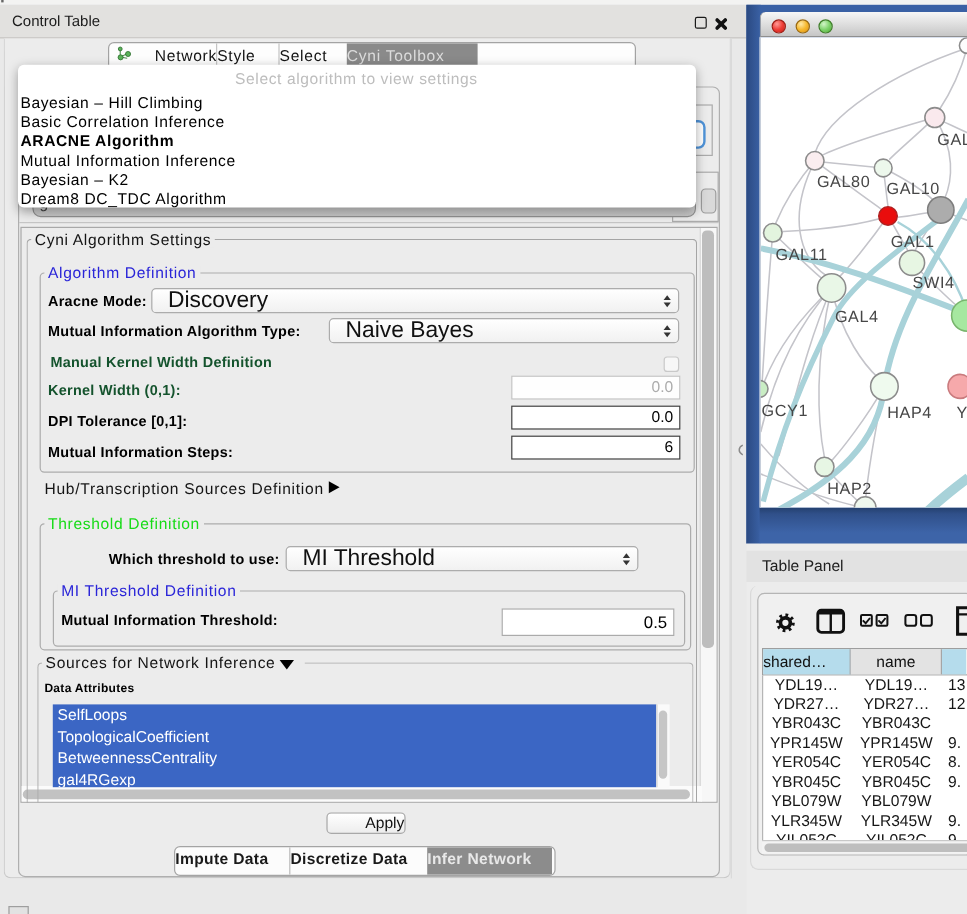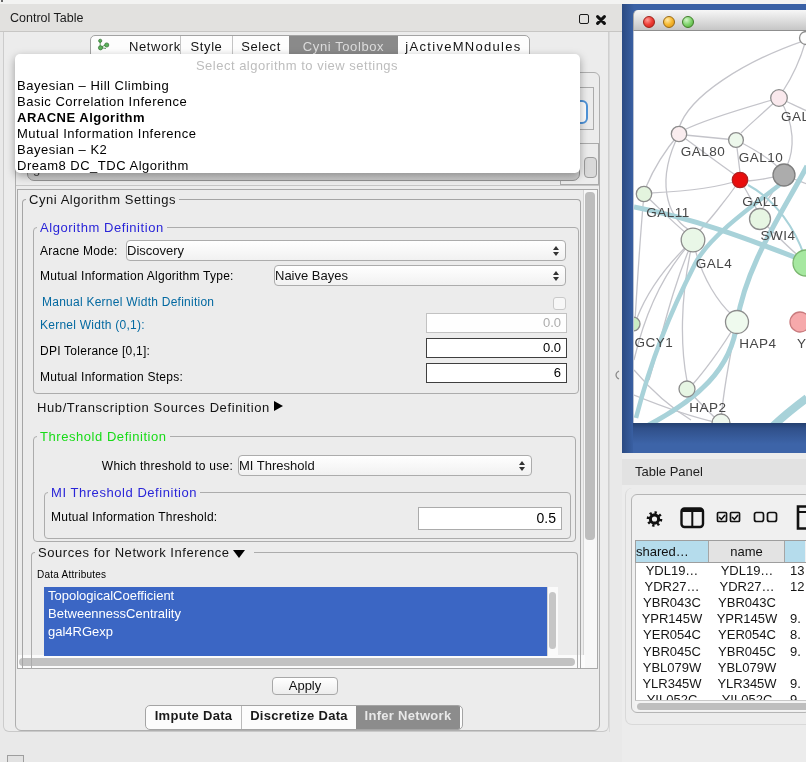--- a/index.html
+++ b/index.html
@@ -1,48 +1,47 @@
 <!DOCTYPE html>
 <html><head><meta charset="utf-8">
 <style>
 html,body{margin:0;padding:0}
 body{width:806px;height:762px;position:relative;overflow:hidden;background:#E9E9E9;font-family:"Liberation Sans",sans-serif;-webkit-font-smoothing:antialiased}
 .ab{position:absolute}
-.lbl{position:absolute;font-weight:normal;font-size:12px;letter-spacing:0.25px;color:#000;white-space:nowrap}
-.glbl{color:#0369a1}
-.combo{position:absolute;background:linear-gradient(#FFFFFF,#F1F1F1);border:1px solid #ACACAC;border-radius:4px;font-size:13px;color:#111;box-sizing:border-box;white-space:nowrap}
+.lbl{position:absolute;font-weight:bold;font-size:12px;letter-spacing:0.25px;color:#000;white-space:nowrap}
+.glbl{color:#14532d}
+.combo{position:absolute;background:linear-gradient(#FFFFFF,#F1F1F1);border:1px solid #ACACAC;border-radius:4px;font-size:19px;color:#111;box-sizing:border-box;padding-left:13px;white-space:nowrap}
 .arr{position:absolute;right:5px;top:50%;margin-top:-5px;width:7px;height:10px}
 .arr b,.arr i{position:absolute;left:0;width:0;height:0;border-left:3.5px solid transparent;border-right:3.5px solid transparent}
 .arr b{top:0;border-bottom:4px solid #333}
 .arr i{bottom:0;border-top:4px solid #333}
 .field{position:absolute;background:#fff;box-sizing:border-box;font-size:13px;text-align:right;padding-right:5px;white-space:nowrap}
 .group{position:absolute;border:1px solid #ACACAC;border-radius:4px}
 .gtitle{position:absolute;font-size:13px;letter-spacing:0.55px;background:#ECECEC;padding:0 3px;white-space:nowrap;line-height:13px;z-index:2}
-.seg{float:left;height:100%;text-align:center;box-sizing:border-box}
+.seg{float:left;height:100%;text-align:left;box-sizing:border-box}
 </style></head>
 <body>
 
 <div class="ab" style="left:0;top:0;width:806px;height:4px;background:#F3F3F2"></div>
 <div class="ab" style="left:1px;top:0;width:2px;height:2px;background:#666"></div>
 
 <div class="ab" style="left:0;top:4px;width:622px;height:28px;background:#E2E1DF;border-bottom:1px solid #C7C6C4;box-sizing:border-box"></div>
 <div class="ab" style="left:10px;top:4px;height:28px;line-height:28px;font-size:12.5px;color:#1b1b1b">Control Table</div>
 <div class="ab" style="left:579px;top:14.3px;width:9.5px;height:9.5px;border:1.8px solid #1a1a1a;border-radius:2px;box-sizing:border-box"></div>
 <svg class="ab" style="left:596px;top:15.2px" width="10" height="10" viewBox="0 0 10 10">
     <path d="M1.6 1.6 L8.4 8.4 M8.4 1.6 L1.6 8.4" stroke="#111" stroke-width="3" stroke-linecap="round"></path>
   </svg>
 
 <div class="ab" style="left:3px;top:32px;width:606px;height:700px;background:#ECECEC;border-left:1px solid #CCC;border-right:1px solid #CFCFCF;border-bottom:1px solid #C9C9C9;border-radius:0 0 6px 6px;box-sizing:border-box"></div>
 
 <div class="ab" style="left:90px;top:35px;width:438px;height:23px;background:#FDFDFD;border:1px solid #A3A3A3;border-radius:5px;overflow:hidden;font-size:13px;letter-spacing:0.6px;color:#141414;line-height:21px">
  <div class="seg" style="width:89px;text-align:left;padding-left:38px">Network</div>
  <div class="seg" style="width:52px;border-left:1px solid #C4C4C4">Style</div>
  <div class="seg" style="width:57px;border-left:1px solid #C4C4C4">Select</div>
  <div class="seg" style="width:109px;background:#8A8A8A;color:#DCDCDC">Cyni Toolbox</div>
- <div class="seg" style="width:131px;letter-spacing:1.3px">jActiveMNodules</div>
 </div>
 <svg class="ab" style="left:97px;top:38px" width="13" height="14" viewBox="0 0 13 14">
     <g stroke="#4F8F4F" stroke-width="0.9" fill="none">
       <path d="M 3.2,3 L 3.2,9.5 L 9.5,6.5 M 3.2,9.5 L 9,10.5"></path>
     </g>
     <circle cx="3.2" cy="2.8" r="1.6" fill="#5AB35A" stroke="#2F6F2F" stroke-width="0.7"></circle>
     <circle cx="3.5" cy="9.8" r="2.1" fill="#5AB35A" stroke="#2F6F2F" stroke-width="0.7"></circle>
     <circle cx="9.7" cy="7" r="2.1" fill="#5AB35A" stroke="#2F6F2F" stroke-width="0.7"></circle>
   </svg>
 
@@ -99,28 +98,29 @@
 <div class="gtitle" style="left:48px;top:486px;color:#2A25D8">MI Threshold Definition</div>
 <div class="lbl" style="left:51px;top:510px">Mutual Information Threshold:</div>
 <div class="field" style="left:418px;top:507px;width:144px;height:23px;border:1px solid #ABABAB;color:#000;font-size:14px;line-height:21px">0.5</div>
 
 <div class="group" style="left:31px;top:552px;width:545px;height:116px;border-bottom:none;border-radius:4px 4px 0 0"></div>
 <div class="gtitle" style="left:35px;top:546px;color:#141414">Sources for Network Inference</div>
 <div class="ab" style="left:227px;top:546px;width:27px;height:13px;background:#ECECEC;z-index:1"></div>
 <div class="ab" style="left:233px;top:550px;width:0;height:0;border-left:6.5px solid transparent;border-right:6.5px solid transparent;border-top:8px solid #000;z-index:2"></div>
 <div class="lbl" style="left:37px;top:569px;font-size:10px">Data Attributes</div>
 <div class="ab" style="left:44px;top:587px;width:503px;height:69px;background:#3B66C4;font-size:13px;color:#FFF;line-height:18px;padding-left:4px;box-sizing:border-box;overflow:hidden">
+    <div style="margin-top:0px">SelfLoops</div>
     <div>TopologicalCoefficient</div>
     <div>BetweennessCentrality</div>
     <div>gal4RGexp</div>
   </div>
 <div class="ab" style="left:547px;top:587px;width:11px;height:69px;background:#FAFAFA;border-left:1px solid #D5D5D5;box-sizing:border-box"></div>
 <div class="ab" style="left:549px;top:592px;width:7px;height:57px;background:#C6C6C6;border-radius:4px"></div>
 
-<div class="ab" style="left:272px;top:677px;width:66px;height:18px;background:linear-gradient(#FFF,#EDEDED);border:1px solid #A8A8A8;border-radius:4px;box-sizing:border-box;text-align:center;font-size:13px;line-height:16px;color:#111">Apply</div>
+<div class="ab" style="left:272px;top:677px;width:66px;height:18px;background:linear-gradient(#FFF,#EDEDED);border:1px solid #A8A8A8;border-radius:4px;box-sizing:border-box;text-align:right;font-size:13px;line-height:16px;color:#111">Apply</div>
 
 <div class="ab" style="left:145px;top:705px;width:316px;height:23px;background:#FCFCFC;border:1px solid #A4A4A4;border-radius:5px;overflow:hidden;font-size:13px;font-weight:bold;letter-spacing:0.3px;color:#1a1a1a;line-height:20px">
  <div class="seg" style="width:95px">Impute Data</div>
  <div class="seg" style="width:115px;border-left:1px solid #BBB">Discretize Data</div>
  <div class="seg" style="width:104px;background:#8C8C8C;color:#E8E8E8">Infer Network</div>
 </div>
 
 <div class="ab" style="left:7px;top:755px;width:17px;height:10px;background:#E2E2E2;border:1.5px solid #9E9E9E;box-sizing:border-box"></div>
 
 <div class="ab" style="left:609px;top:32px;width:1px;height:700px;background:#DADADA"></div>

